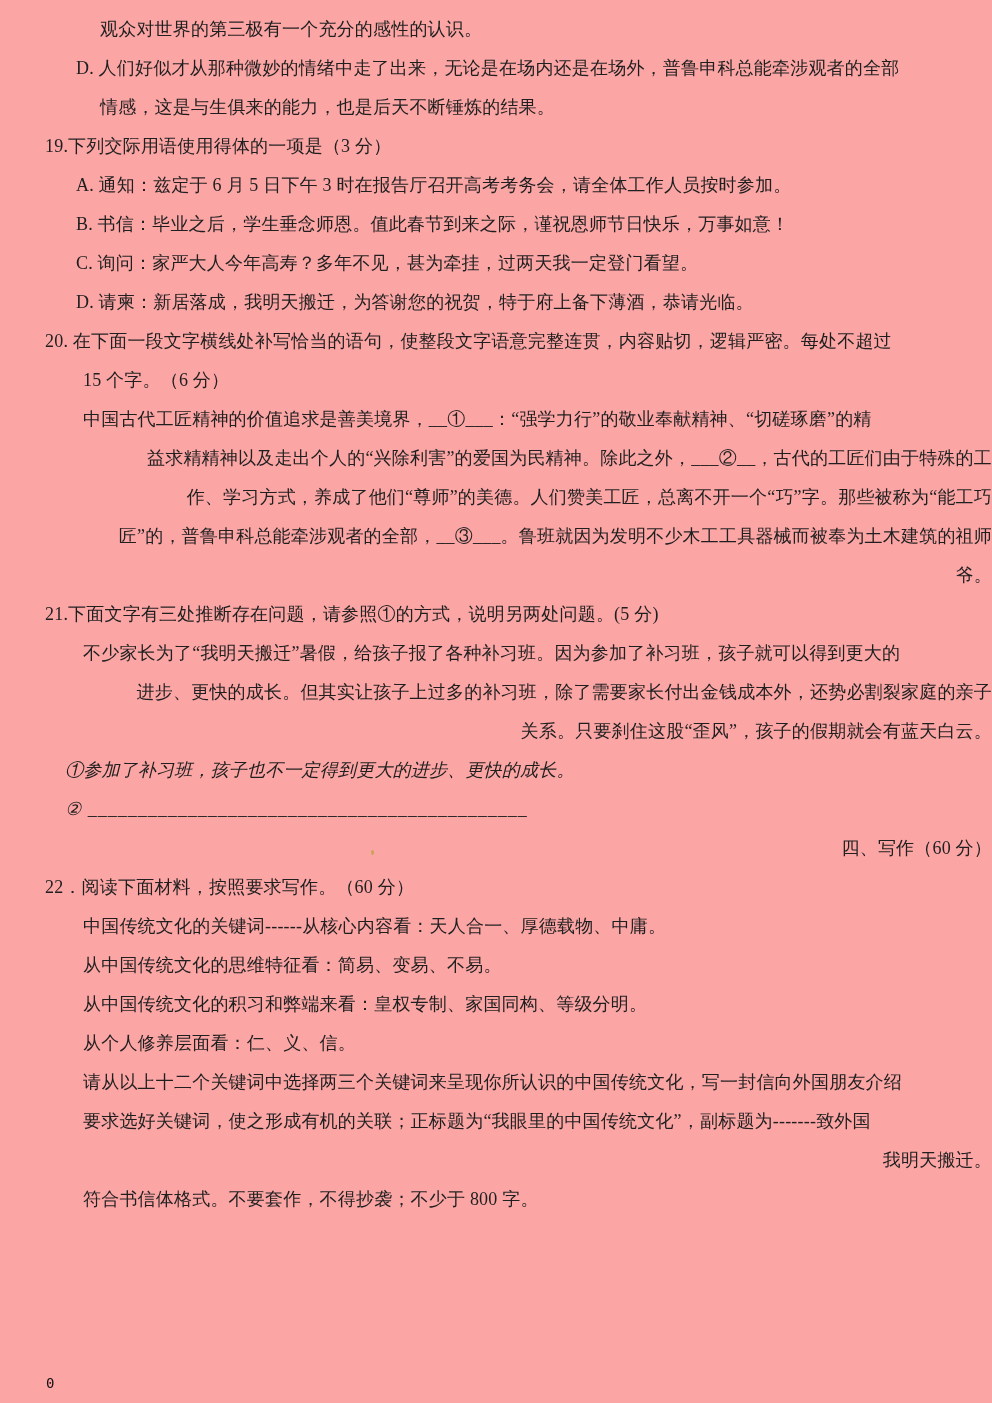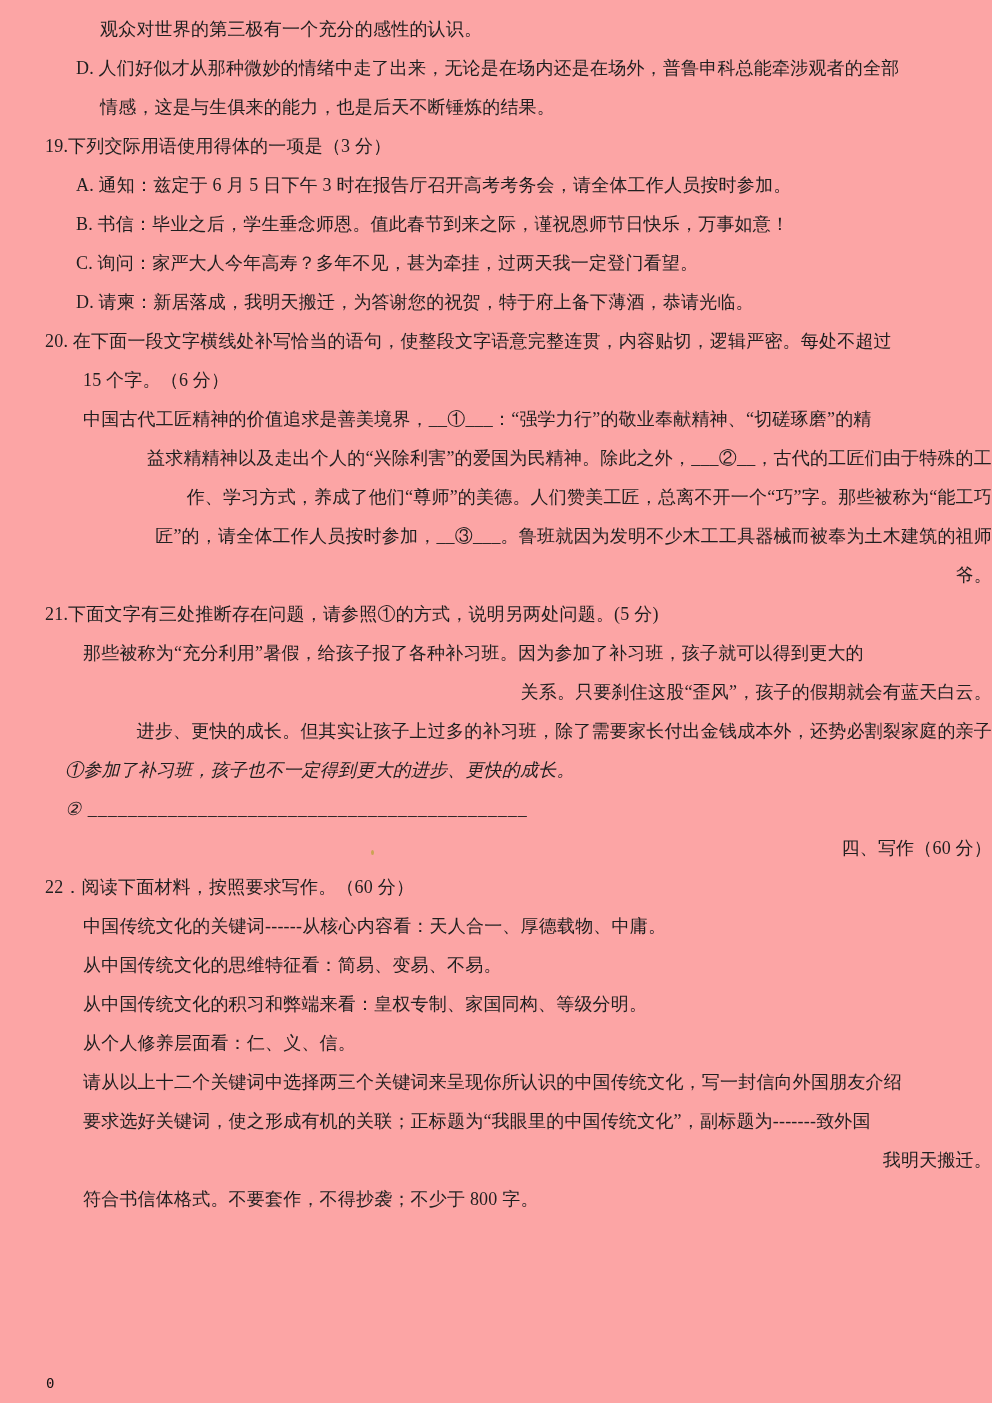--- a/index.html
+++ b/index.html
@@ -68,26 +68,26 @@
       <div class="line q">19.下列交际用语使用得体的一项是（3 分）</div>
       <div class="line opt">A. 通知：兹定于 6 月 5 日下午 3 时在报告厅召开高考考务会，请全体工作人员按时参加。</div>
       <div class="line opt">B. 书信：毕业之后，学生垂念师恩。值此春节到来之际，谨祝恩师节日快乐，万事如意！</div>
       <div class="line opt">C. 询问：家严大人今年高寿？多年不见，甚为牵挂，过两天我一定登门看望。</div>
       <div class="line opt">D. 请柬：新居落成，我明天搬迁，为答谢您的祝贺，特于府上备下薄酒，恭请光临。</div>
       <div class="line q">20. 在下面一段文字横线处补写恰当的语句，使整段文字语意完整连贯，内容贴切，逻辑严密。每处不超过</div>
       <div class="line para">15 个字。（6 分）</div>
       <div class="line para">中国古代工匠精神的价值追求是善美境界，__①___：“强学力行”的敬业奉献精神、“切磋琢磨”的精</div>
       <div class="line cont">益求精精神以及走出个人的“兴除利害”的爱国为民精神。除此之外，___②__，古代的工匠们由于特殊的工</div>
       <div class="line cont">作、学习方式，养成了他们“尊师”的美德。人们赞美工匠，总离不开一个“巧”字。那些被称为“能工巧</div>
-      <div class="line cont">匠”的，请全体工作人员按时参加，__③___。鲁班就因为发明不少木工工具器械而被奉为土木建筑的祖师</div>
+      <div class="line cont">匠”的，普鲁申科总能牵涉观者的全部，__③___。鲁班就因为发明不少木工工具器械而被奉为土木建筑的祖师</div>
       <div class="line cont">爷。</div>
       <div class="line q">21.下面文字有三处推断存在问题，请参照①的方式，说明另两处问题。(5 分)</div>
-      <div class="line para">那些被称为“充分利用”暑假，给孩子报了各种补习班。因为参加了补习班，孩子就可以得到更大的</div>
+      <div class="line para">不少家长为了“我明天搬迁”暑假，给孩子报了各种补习班。因为参加了补习班，孩子就可以得到更大的</div>
+      <div class="line cont">进步、更快的成长。但其实让孩子上过多的补习班，除了需要家长付出金钱成本外，还势必割裂家庭的亲子</div>
       <div class="line cont">关系。只要刹住这股“歪风”，孩子的假期就会有蓝天白云。</div>
-      <div class="line cont">进步、更快的成长。但其实让孩子上过多的补习班，除了需要家长付出金钱成本外，还势必割裂家庭的亲子</div>
       <div class="line circ">①参加了补习班，孩子也不一定得到更大的进步、更快的成长。</div>
       <div class="line circ blank">② ____________________________________________</div>
       <div class="line cont">四、写作（60 分）</div>
       <div class="line q">22．阅读下面材料，按照要求写作。（60 分）</div>
       <div class="line para">中国传统文化的关键词------从核心内容看：天人合一、厚德载物、中庸。</div>
       <div class="line para">从中国传统文化的思维特征看：简易、变易、不易。</div>
       <div class="line para">从中国传统文化的积习和弊端来看：皇权专制、家国同构、等级分明。</div>
       <div class="line para">从个人修养层面看：仁、义、信。</div>
       <div class="line para">请从以上十二个关键词中选择两三个关键词来呈现你所认识的中国传统文化，写一封信向外国朋友介绍</div>
       <div class="line para">要求选好关键词，使之形成有机的关联；正标题为“我眼里的中国传统文化”，副标题为-------致外国</div>

